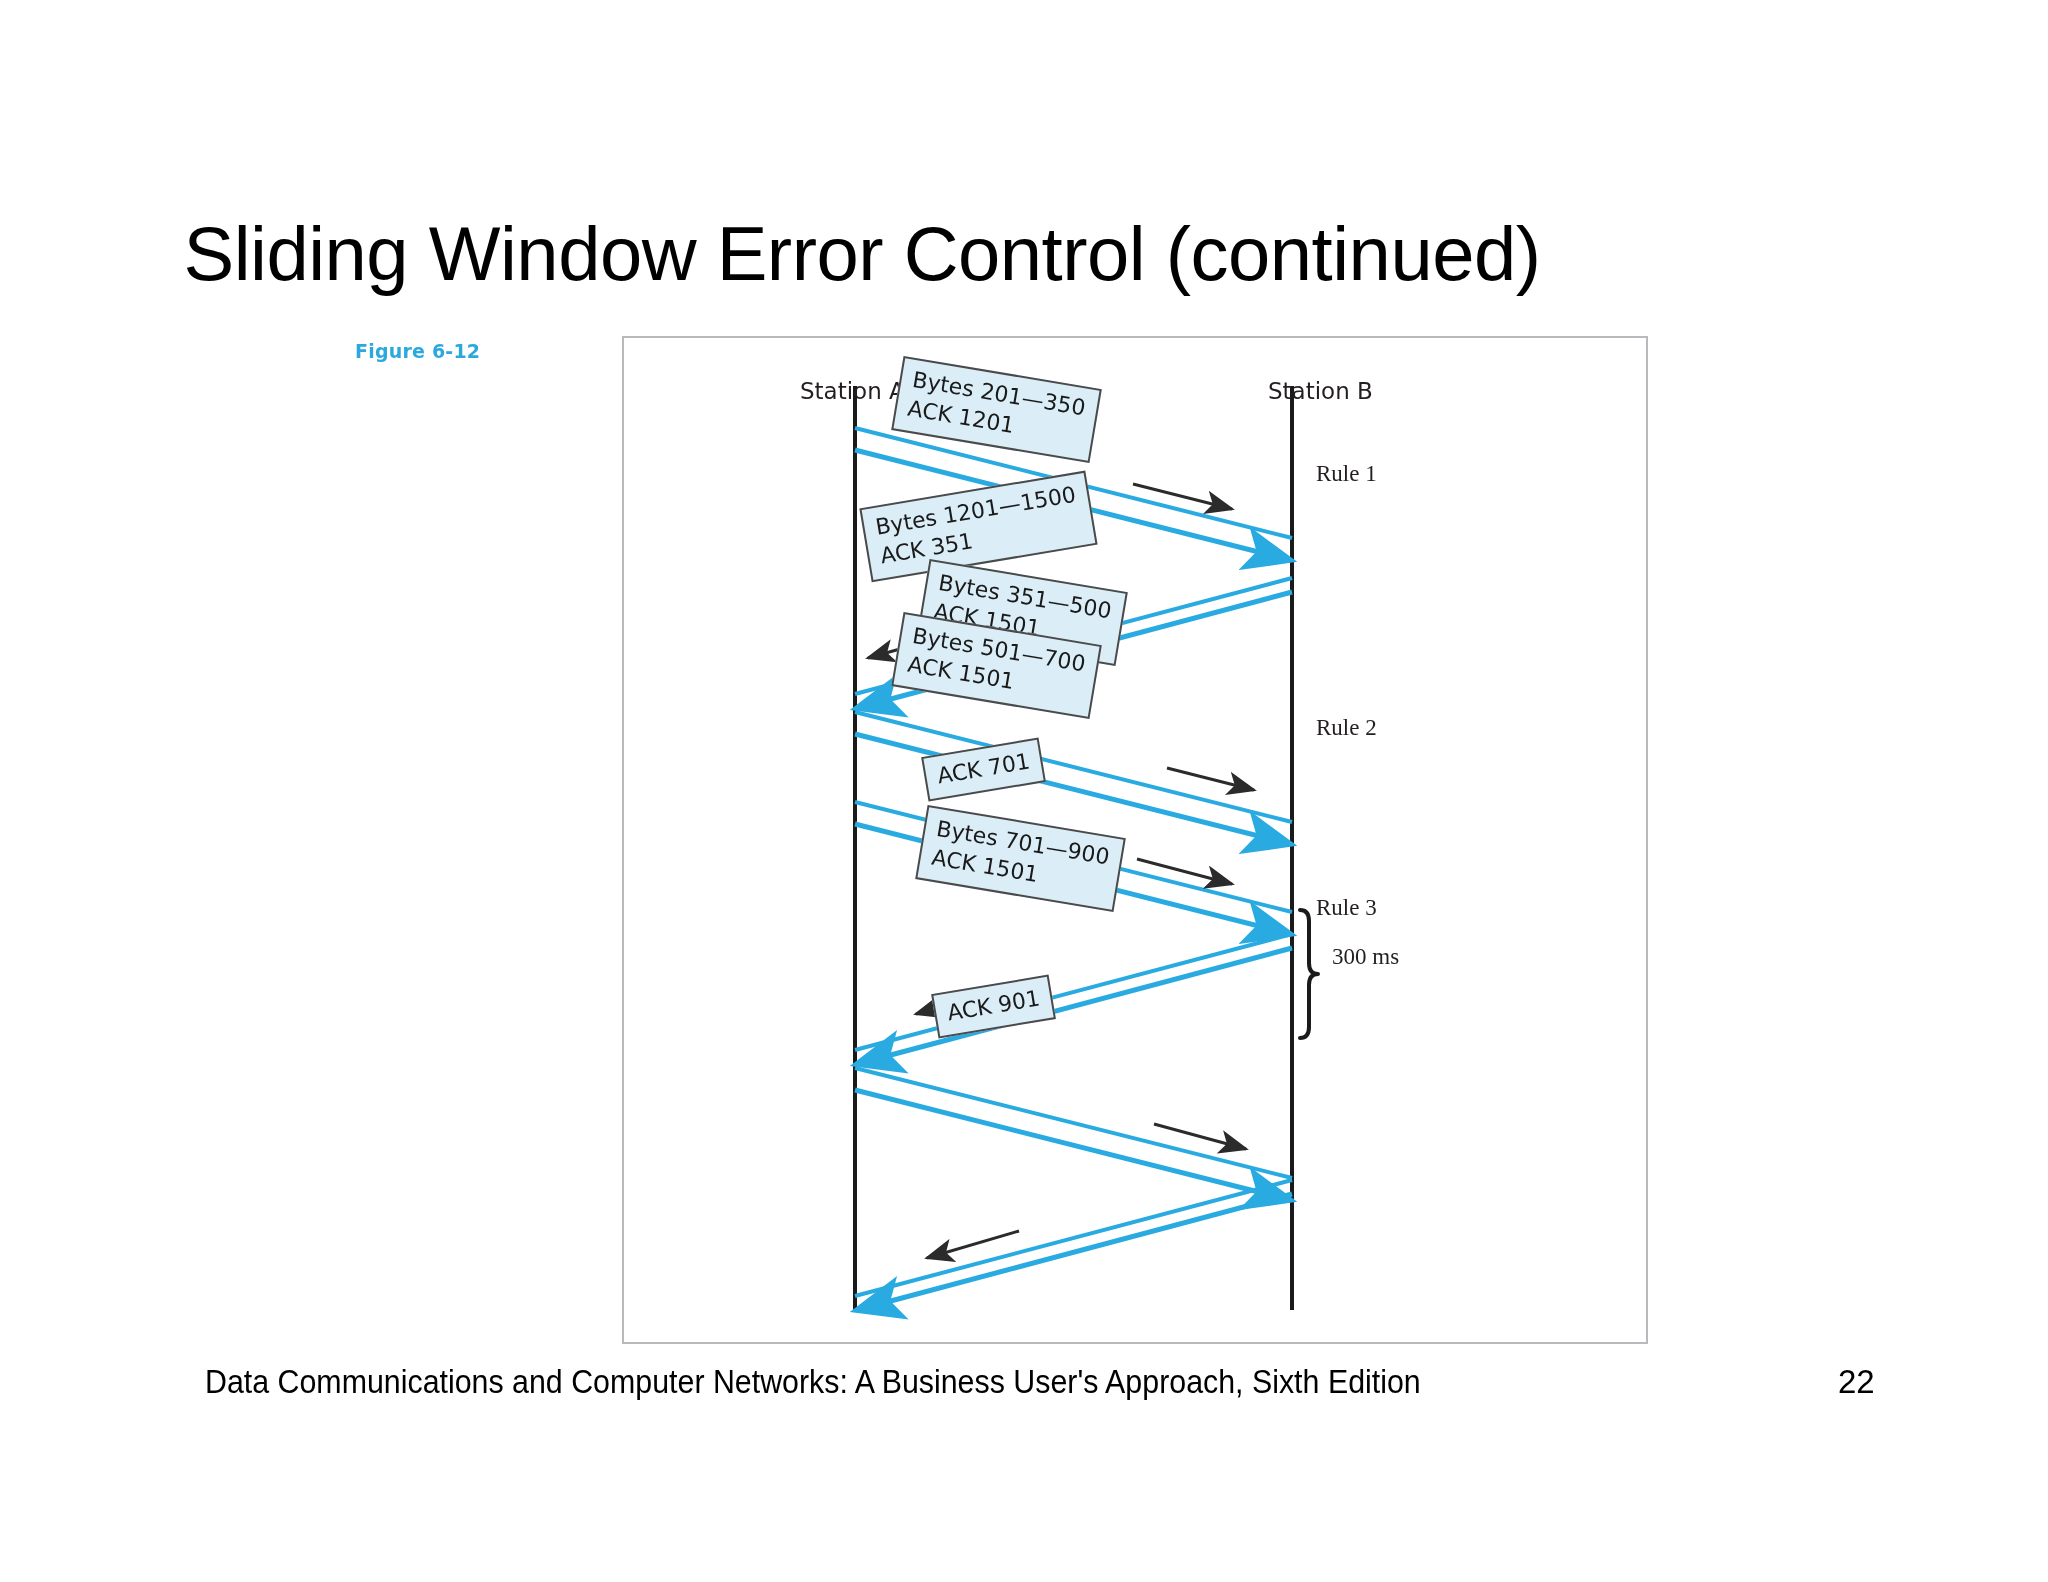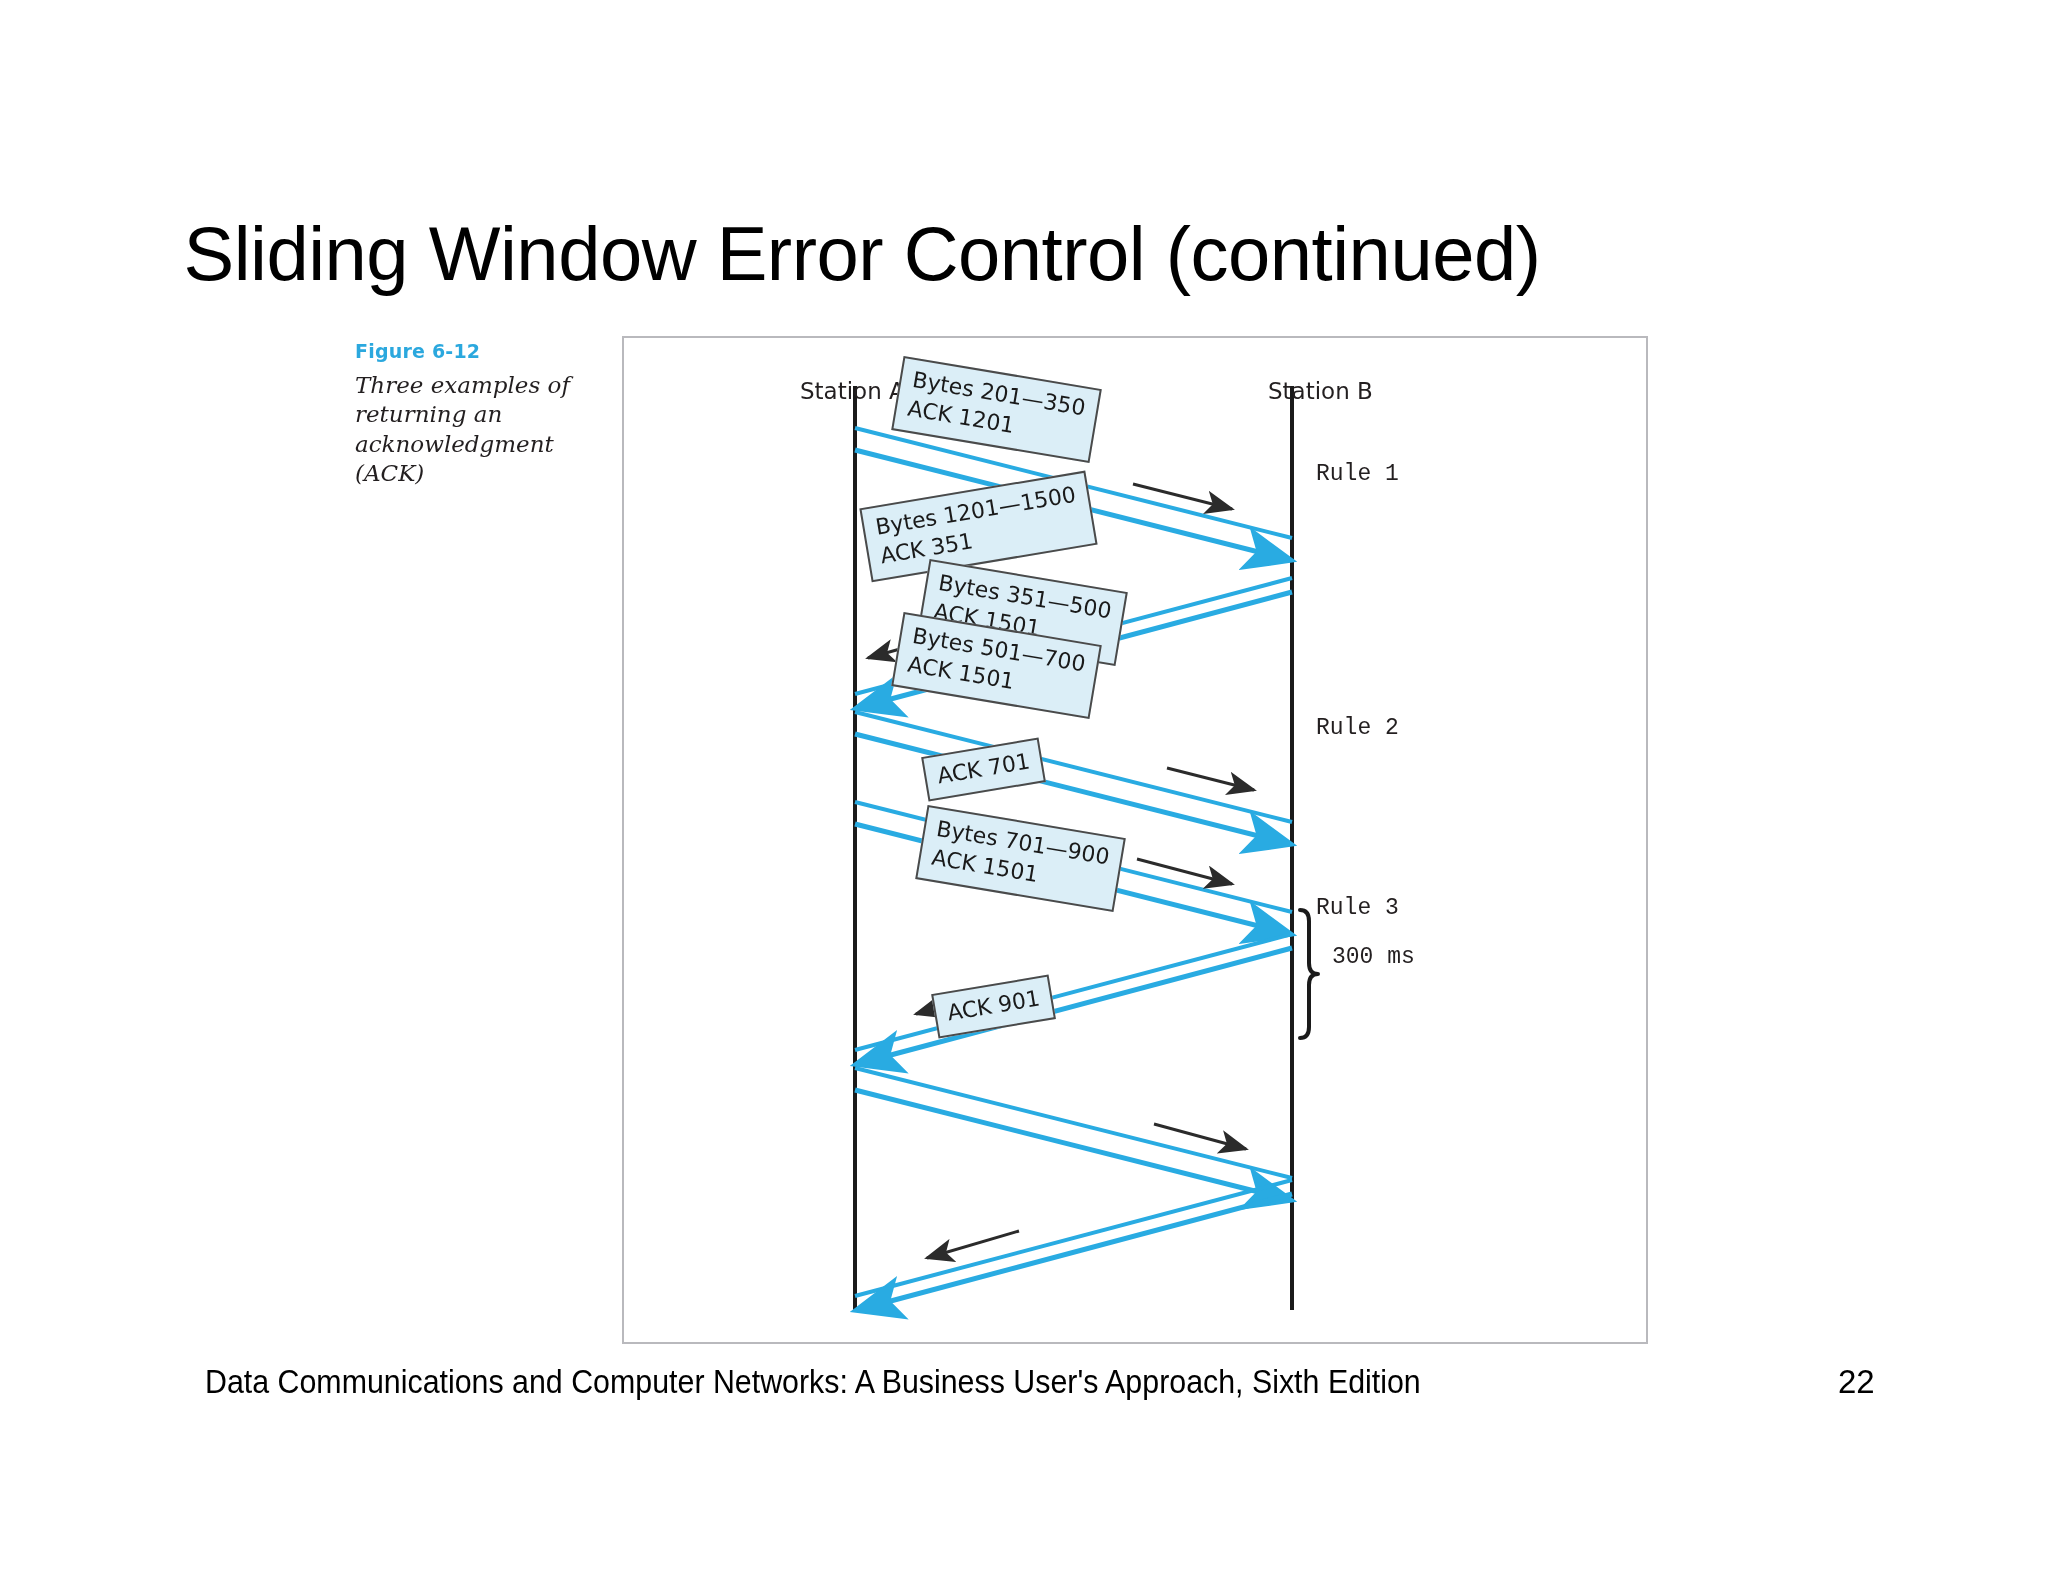--- a/index.html
+++ b/index.html
@@ -81,21 +81,21 @@
     font-size: 23px;
     color: #231f20;
     white-space: nowrap;
   }
   #station-a-label { left: 176px; top: 40px; }
   #station-b-label { left: 616px; top: 40px; margin-left: 28px; }
 
   
   .rule-label {
     position: absolute;
-    font-family: Liberation Mono, monospace;
+    font-family: Liberation Serif, serif;
     font-size: 23px;
     color: #231f20;
     white-space: nowrap;
   }
   #rule-1-label { left: 692px; top: 123px; }
   #rule-2-label { left: 692px; top: 377px; }
   #rule-3-label { left: 692px; top: 557px; }
   #timing-500ms-label { left: 708px; top: 606px; }
 
   
@@ -144,21 +144,20 @@
     white-space: nowrap;
   }
 </style>
 </head>
 <body>
 
 <div id="slide-title">Sliding Window Error Control (continued)</div>
 
 <div id="figure-caption">
   <div id="figure-number">Figure 6-12</div>
-  <div id="figure-desc">Three examples of returning an acknowledgment (ACK)</div>
 </div>
 
 <div id="figure-frame">
 
   <svg id="diagram-svg" viewBox="0 0 1026 1008">
     <defs>
       <marker id="cyan-head" markerWidth="11" markerHeight="9" refX="9.5" refY="4.5" orient="auto" markerUnits="strokeWidth">
         <path d="M0,0 L11,4.5 L0,9 L2.6,4.5 Z" fill="#29ABE2"></path>
       </marker>
       <marker id="black-head" markerWidth="10" markerHeight="8" refX="9" refY="4" orient="auto" markerUnits="strokeWidth">

